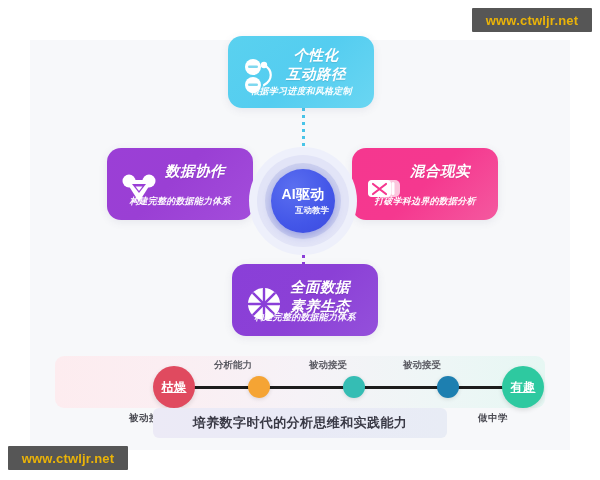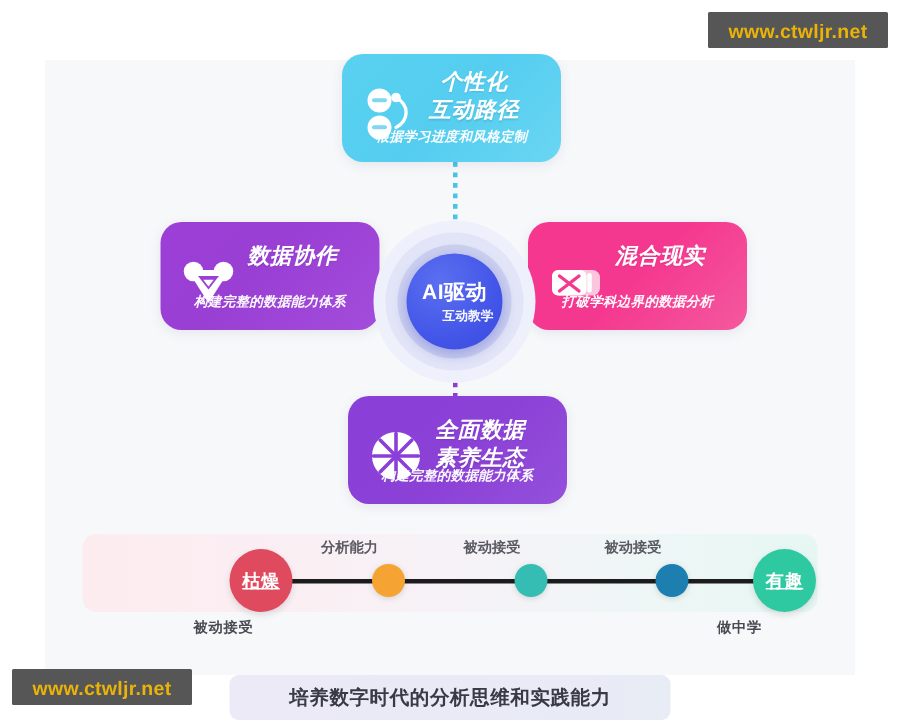--- a/index.html
+++ b/index.html
@@ -138,21 +138,21 @@
   }
   .cap-above{top:-17px;left:-34px;color:#5a5a62;}
   .cap-below{top:46px;left:-24px;color:#4a4a52;}
 
   
   .caption{
     position:absolute;left:153px;top:408px;width:294px;height:30px;
     border-radius:6px;
     background:linear-gradient(to right,#eceaf6,#e9eaf6,#e8ecf5);
     display:flex;align-items:center;justify-content:center;
-    color:#3a3a46;font-size:13px;font-weight:bold;letter-spacing:.4px;margin-top:42px;
+    color:#3a3a46;font-size:13px;font-weight:bold;letter-spacing:.4px;
   }
 </style>
 </head>
 <body>
 
 <div id="stage">
 
   <div class="canvas"></div>
 
   <div class="dots-v"></div>

